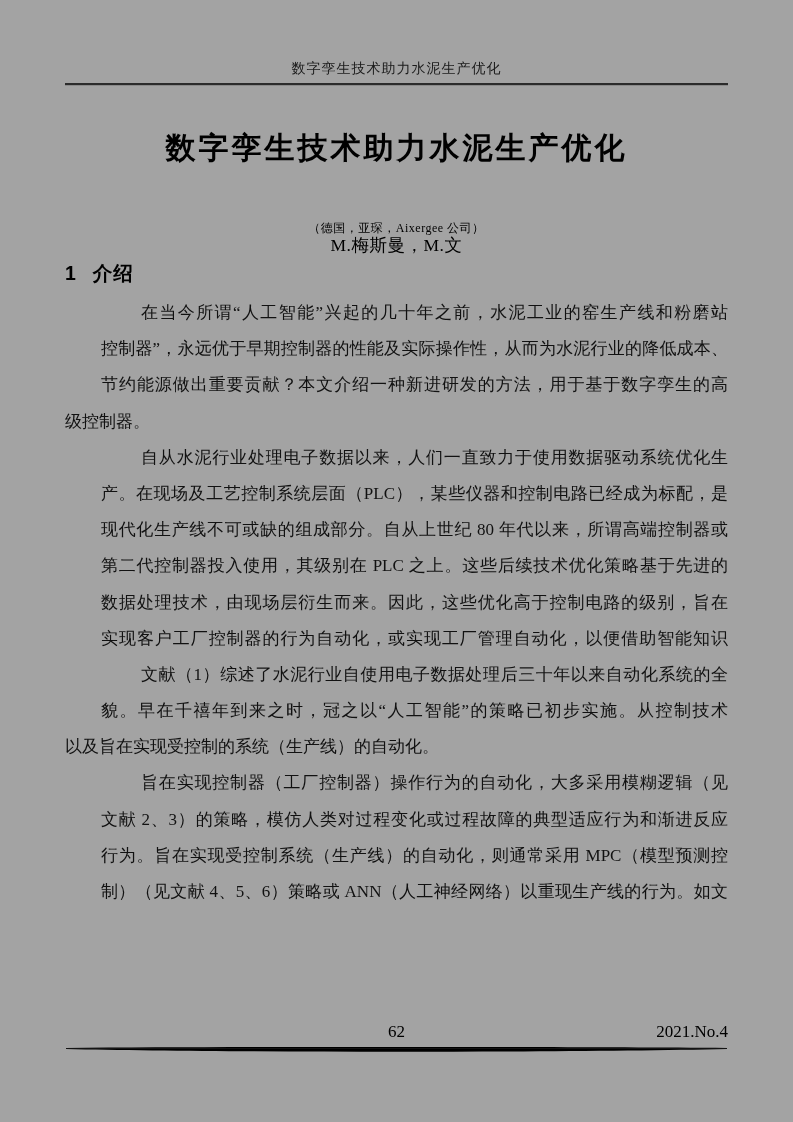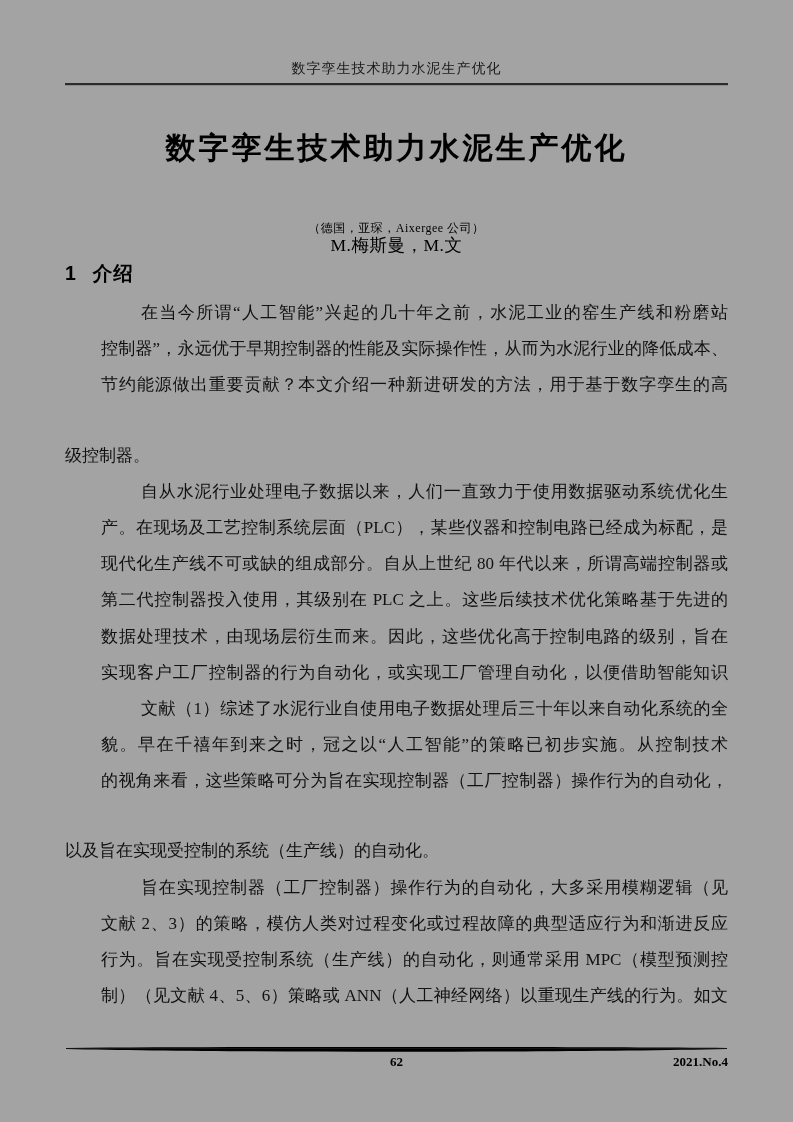--- a/index.html
+++ b/index.html
@@ -102,38 +102,37 @@
     white-space: nowrap;
     overflow: visible;
   }
   .line.j {
     white-space: normal;
     text-align: justify;
     text-align-last: justify;
     margin-left: 36px;
   }
   .line.first { text-indent: 40px; }
-  .line.short { text-align: left; text-align-last: left; white-space: normal; margin-top: 34px; }
+  .line.short { text-align: left; text-align-last: left; white-space: normal; }
 
   
   .foot-rule {
     position: absolute;
     top: 1045px;
     left: 65px;
     width: 663px;
     height: 9px;
   }
   .footer-row {
     position: absolute;
-    top: 1054px;
+    top: 1022px;
     left: 65px;
     width: 663px;
     height: 20px;
-    font-size: 13px;
-    font-weight: bold;
+    font-size: 17px;
   }
   .page-number {
     position: absolute;
     left: 0;
     width: 100%;
     text-align: center;
   }
   .issue-label {
     position: absolute;
     right: 0;
@@ -167,21 +166,20 @@
         <div class="line first j">自从水泥行业处理电子数据以来，人们一直致力于使用数据驱动系统优化生</div>
         <div class="line j">产。在现场及工艺控制系统层面（PLC），某些仪器和控制电路已经成为标配，是</div>
         <div class="line j">现代化生产线不可或缺的组成部分。自从上世纪 80 年代以来，所谓高端控制器或</div>
         <div class="line j">第二代控制器投入使用，其级别在 PLC 之上。这些后续技术优化策略基于先进的</div>
         <div class="line j">数据处理技术，由现场层衍生而来。因此，这些优化高于控制电路的级别，旨在</div>
         <div class="line j">实现客户工厂控制器的行为自动化，或实现工厂管理自动化，以便借助智能知识</div>
       </div>
       <div class="para">
         <div class="line first j">文献（1）综述了水泥行业自使用电子数据处理后三十年以来自动化系统的全</div>
         <div class="line j">貌。早在千禧年到来之时，冠之以“人工智能”的策略已初步实施。从控制技术</div>
-        <div class="line j">的视角来看，这些策略可分为旨在实现控制器（工厂控制器）操作行为的自动化，</div>
         <div class="line short">以及旨在实现受控制的系统（生产线）的自动化。</div>
       </div>
       <div class="para">
         <div class="line first j">旨在实现控制器（工厂控制器）操作行为的自动化，大多采用模糊逻辑（见</div>
         <div class="line j">文献 2、3）的策略，模仿人类对过程变化或过程故障的典型适应行为和渐进反应</div>
         <div class="line j">行为。旨在实现受控制系统（生产线）的自动化，则通常采用 MPC（模型预测控</div>
         <div class="line j">制）（见文献 4、5、6）策略或 ANN（人工神经网络）以重现生产线的行为。如文</div>
       </div>
     </div>
 

